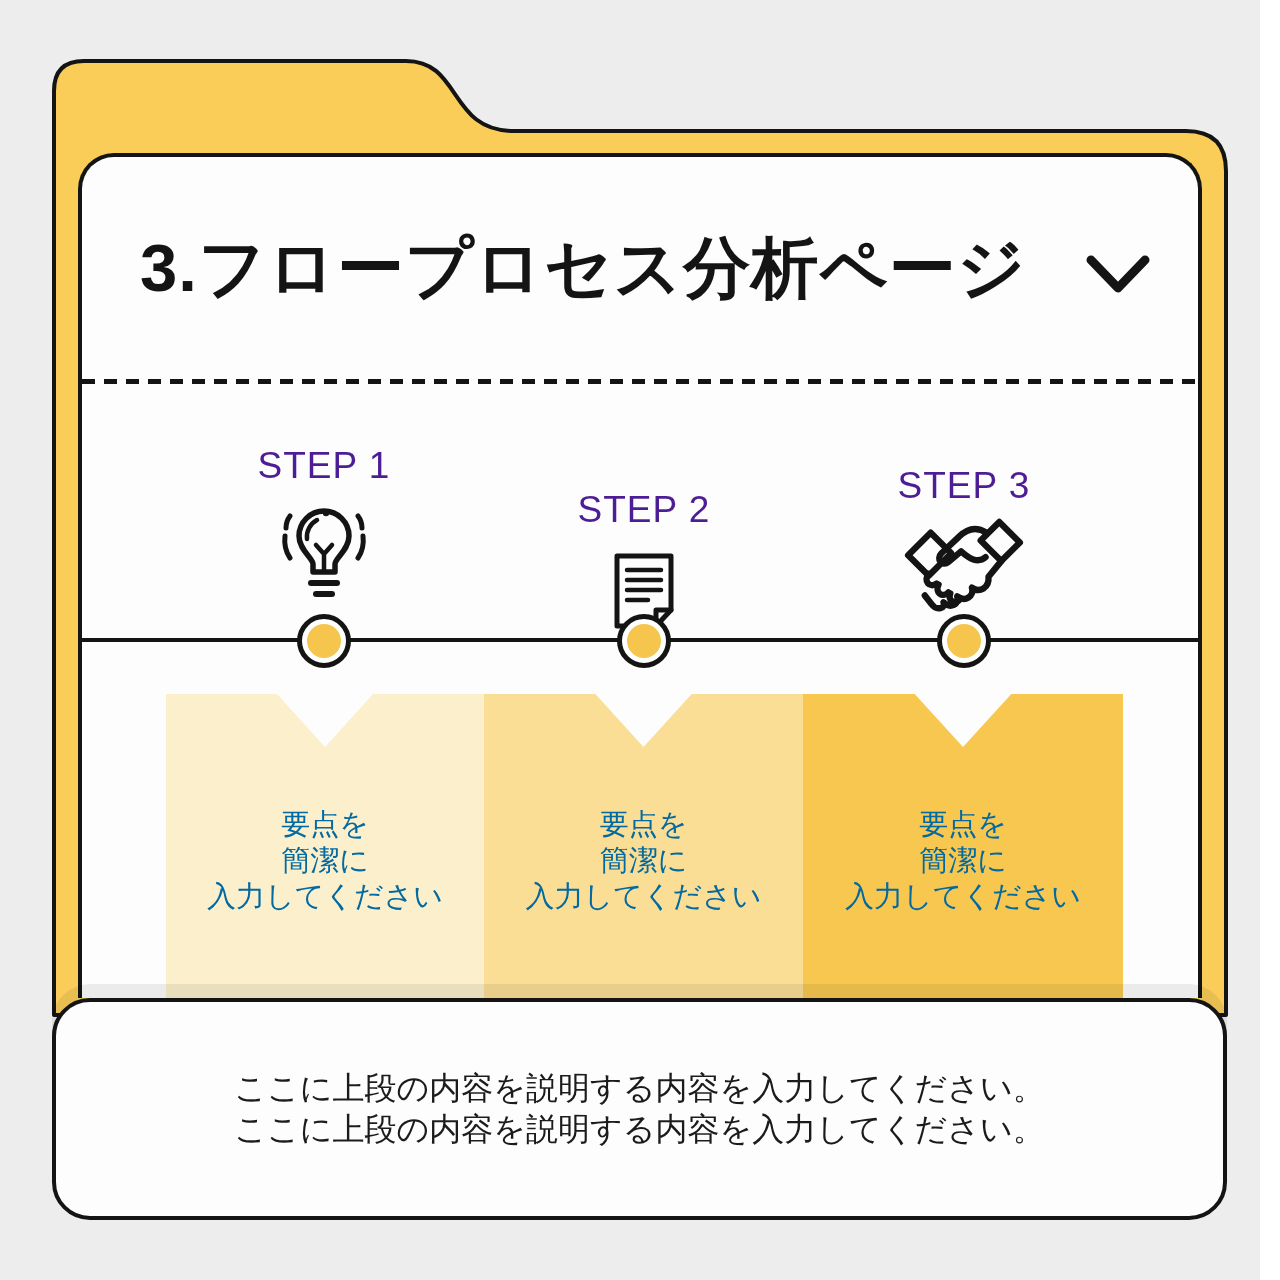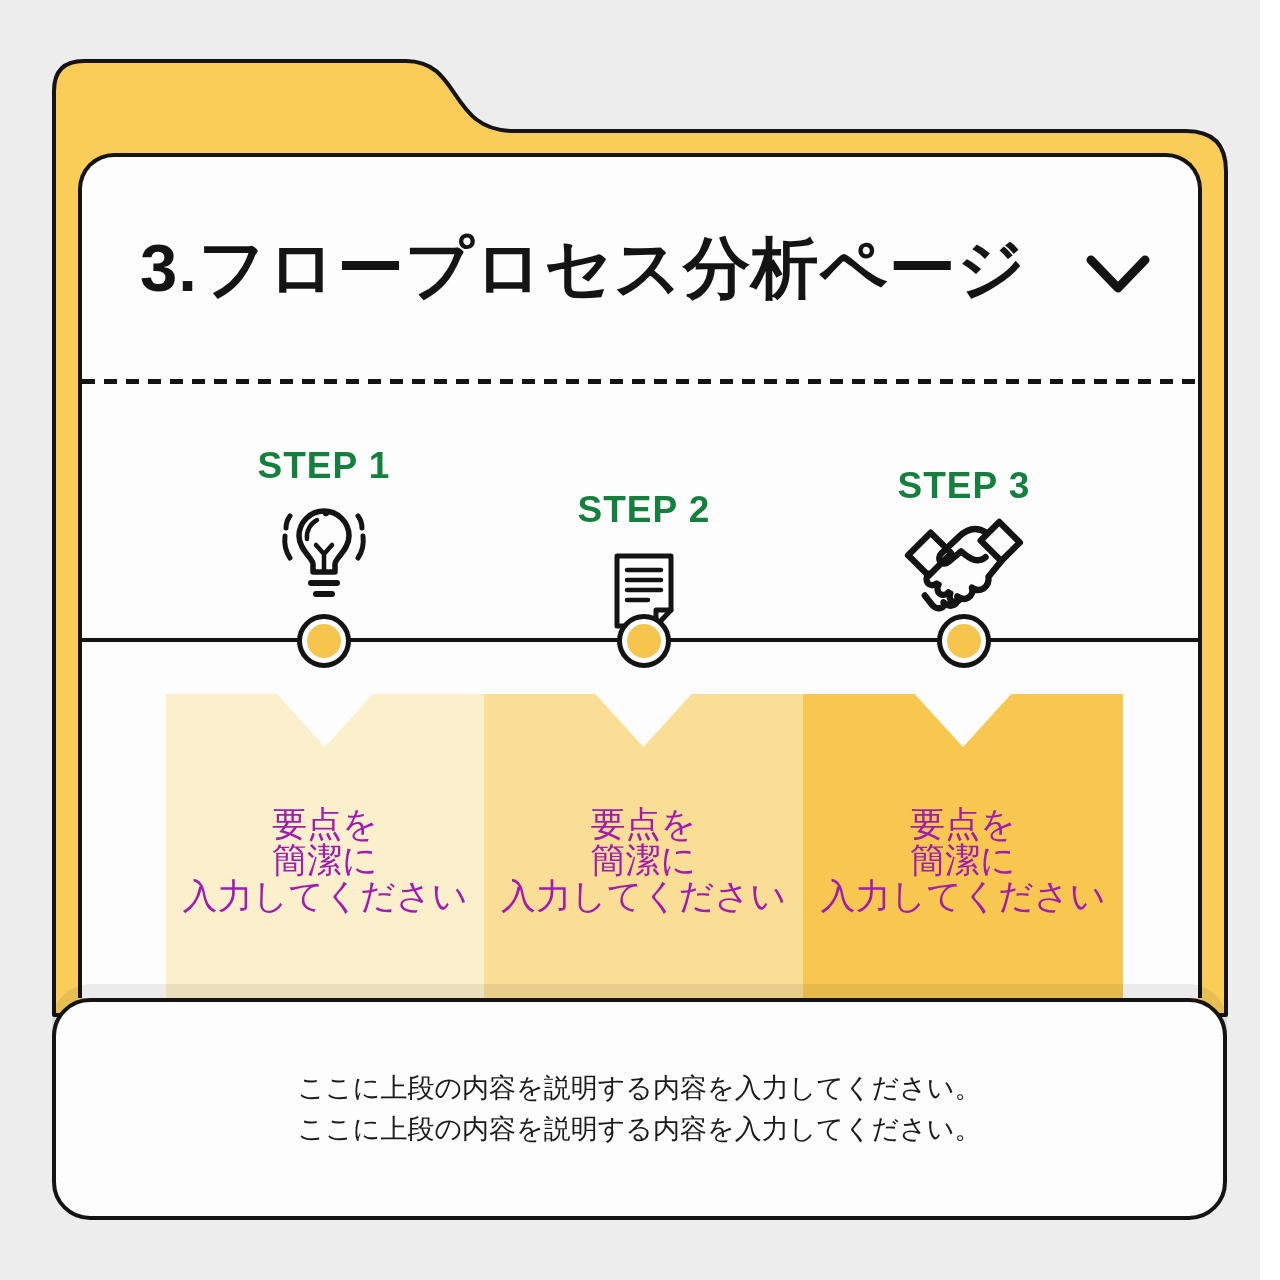--- a/index.html
+++ b/index.html
@@ -8,37 +8,37 @@
   .folder-svg{position:absolute;left:0;top:0;z-index:0;}
   .card{position:absolute;left:78px;top:153px;width:1124px;height:845px;
         background:#FDFDFD;border:4px solid #141414;border-bottom:none;
         border-radius:36px 36px 0 0;box-sizing:border-box;z-index:1;}
   .header{position:absolute;left:58px;top:0;right:58px;height:222px;display:flex;align-items:center;}
   .title{font-size:67px;font-weight:700;color:#141414;letter-spacing:1px;}
   .chevron{position:absolute;left:1003px;top:94px;}
   .divider{position:absolute;left:0;top:222px;width:100%;height:5px;
            background:repeating-linear-gradient(90deg,#141414 0 13px,transparent 13px 22px);}
   .step-col{position:absolute;top:288px;width:240px;text-align:center;}
-  .step-col .step-label{font-size:37px;font-weight:700;color:#15803d;letter-spacing:1px;}
+  .step-col .step-label{font-size:37px;font-weight:400;color:#4c1d95;letter-spacing:1px;}
   .icon-box{height:108px;margin-top:6px;display:flex;align-items:center;justify-content:center;}
   .timeline{position:absolute;left:0;top:481px;width:100%;height:4px;background:#141414;}
   .dot{position:absolute;top:457px;width:54px;height:54px;border-radius:50%;
        border:5px solid #141414;background:#ffffff;box-sizing:border-box;
        display:flex;align-items:center;justify-content:center;}
   .dot-core{width:34px;height:34px;border-radius:50%;}
   .panel{position:absolute;top:537px;height:308px;box-sizing:border-box;
          clip-path:polygon(0 0,34.9% 0,50% 53px,65.1% 0,100% 0,100% 100%,0 100%);
          text-align:center;padding-top:112px;}
-  .panel .note{font-size:35px;line-height:36px;font-weight:500;color:#a21caf;}
+  .panel .note{font-size:29px;line-height:36px;font-weight:500;color:#0369a1;}
   .panel .note span{display:block;}
   .footer-card{position:absolute;left:52px;top:998px;width:1175px;height:222px;
                background:#FDFDFD;border:4px solid #141414;border-radius:38px;
                box-sizing:border-box;z-index:2;box-shadow:0 -14px 0 rgba(0,0,0,0.07);
                display:flex;flex-direction:column;align-items:center;justify-content:center;}
-  .footer-line{font-size:27px;line-height:41px;color:#1b1b1b;}
+  .footer-line{font-size:32px;line-height:41px;color:#1b1b1b;}
   svg .ink{stroke:#141414;fill:none;stroke-linecap:round;stroke-linejoin:round;}
 </style>
 </head>
 <body>
 
 <div class="stage" style="background: rgb(237, 237, 238);">
 
   <svg class="folder-svg" width="1280" height="1280" viewBox="0 0 1280 1280">
     <path d="M54 1015 L54 91 Q54 61 84 61 L406 61 C462 61 448 131 514 131 L1186 131 Q1226 131 1226 171 L1226 1015 Z" stroke="#141414" stroke-width="4" stroke-linejoin="round" style="fill: rgb(249, 205, 88);"></path>
   </svg>

